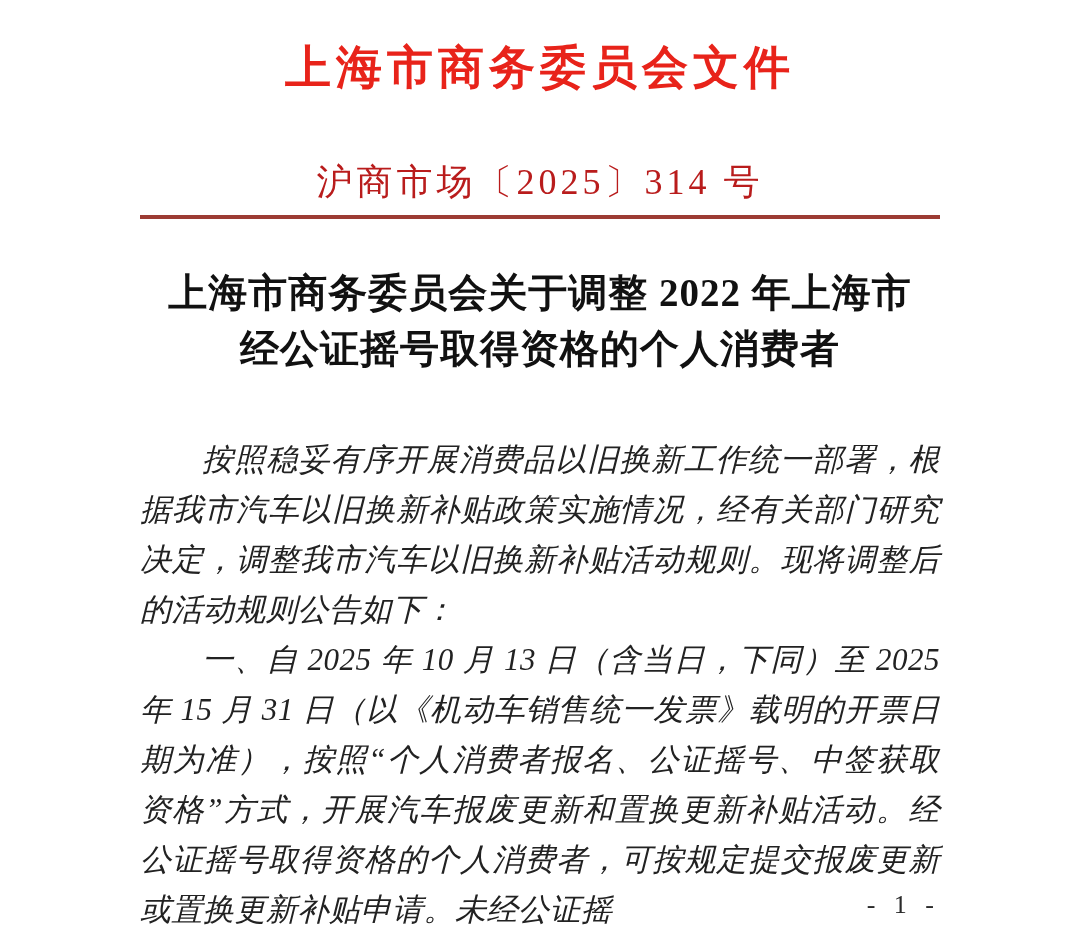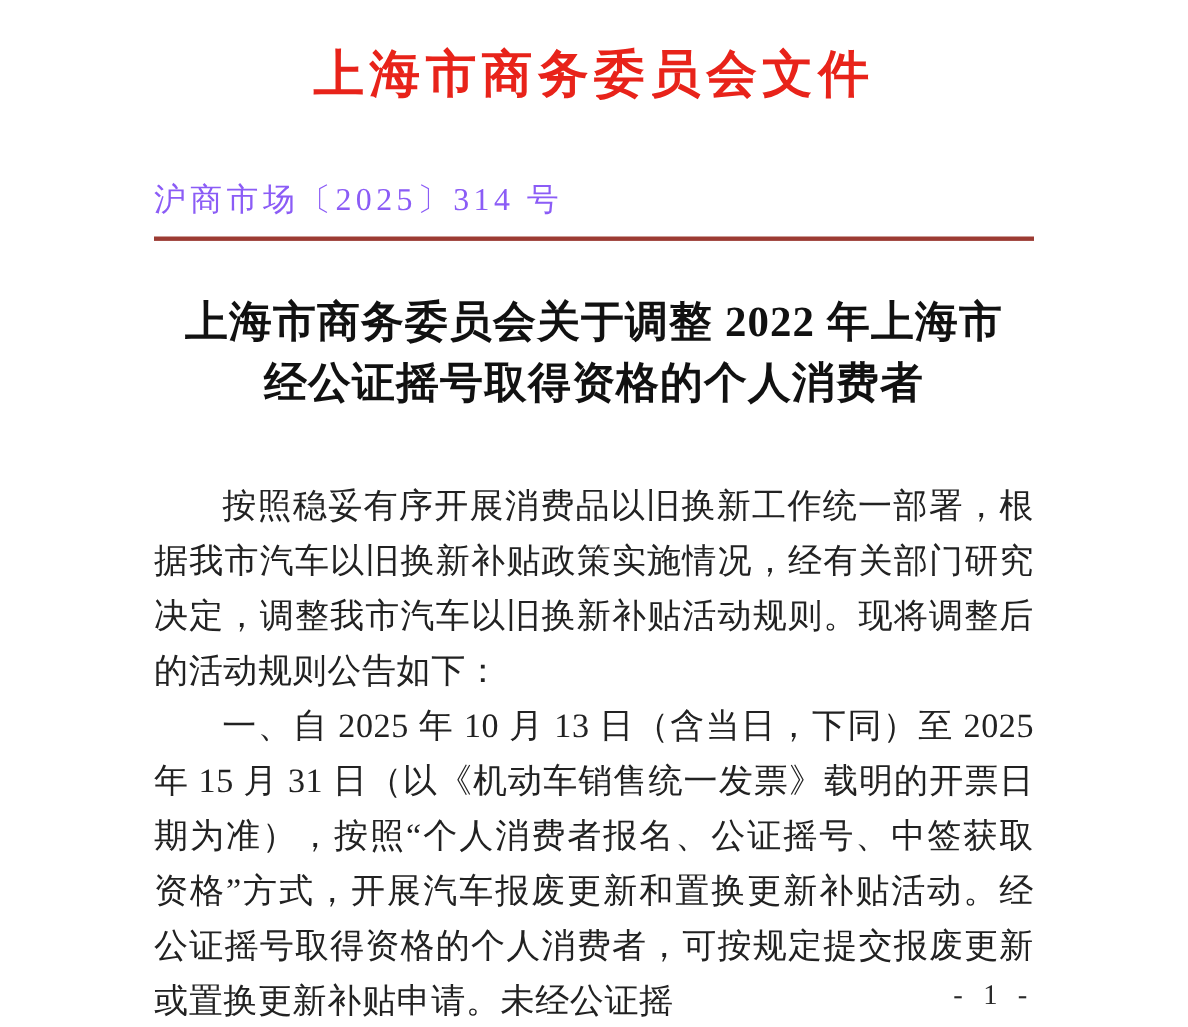--- a/index.html
+++ b/index.html
@@ -23,22 +23,23 @@
     text-align: center;
     color: #e8231a;
     font-size: 46px;
     line-height: 84px;
     font-weight: 900;
     letter-spacing: 5px;
     white-space: nowrap;
   }
   .doc-number {
     margin-top: 56px;
-    color: #8b5cf6;
-    font-size: 29px;
+    text-align: center;
+    color: #b91c1c;
+    font-size: 36px;
     line-height: 32px;
     letter-spacing: 4px;
     font-weight: 400;
   }
   .divider {
     margin-top: 17px;
     height: 4px;
     width: 100%;
     background: #9c3b33;
   }
@@ -55,20 +56,21 @@
     display: block;
     white-space: nowrap;
   }
   .doc-body {
     margin-top: 58px;
     font-size: 31px;
     line-height: 50px;
     color: #222222;
     text-align: justify;
     letter-spacing: 0.5px;
+    font-style: italic;
   }
   .doc-body p {
     margin: 0;
     text-indent: 2em;
   }
   .page-number {
     position: absolute;
     right: 140px;
     bottom: 14px;
     font-size: 26px;

